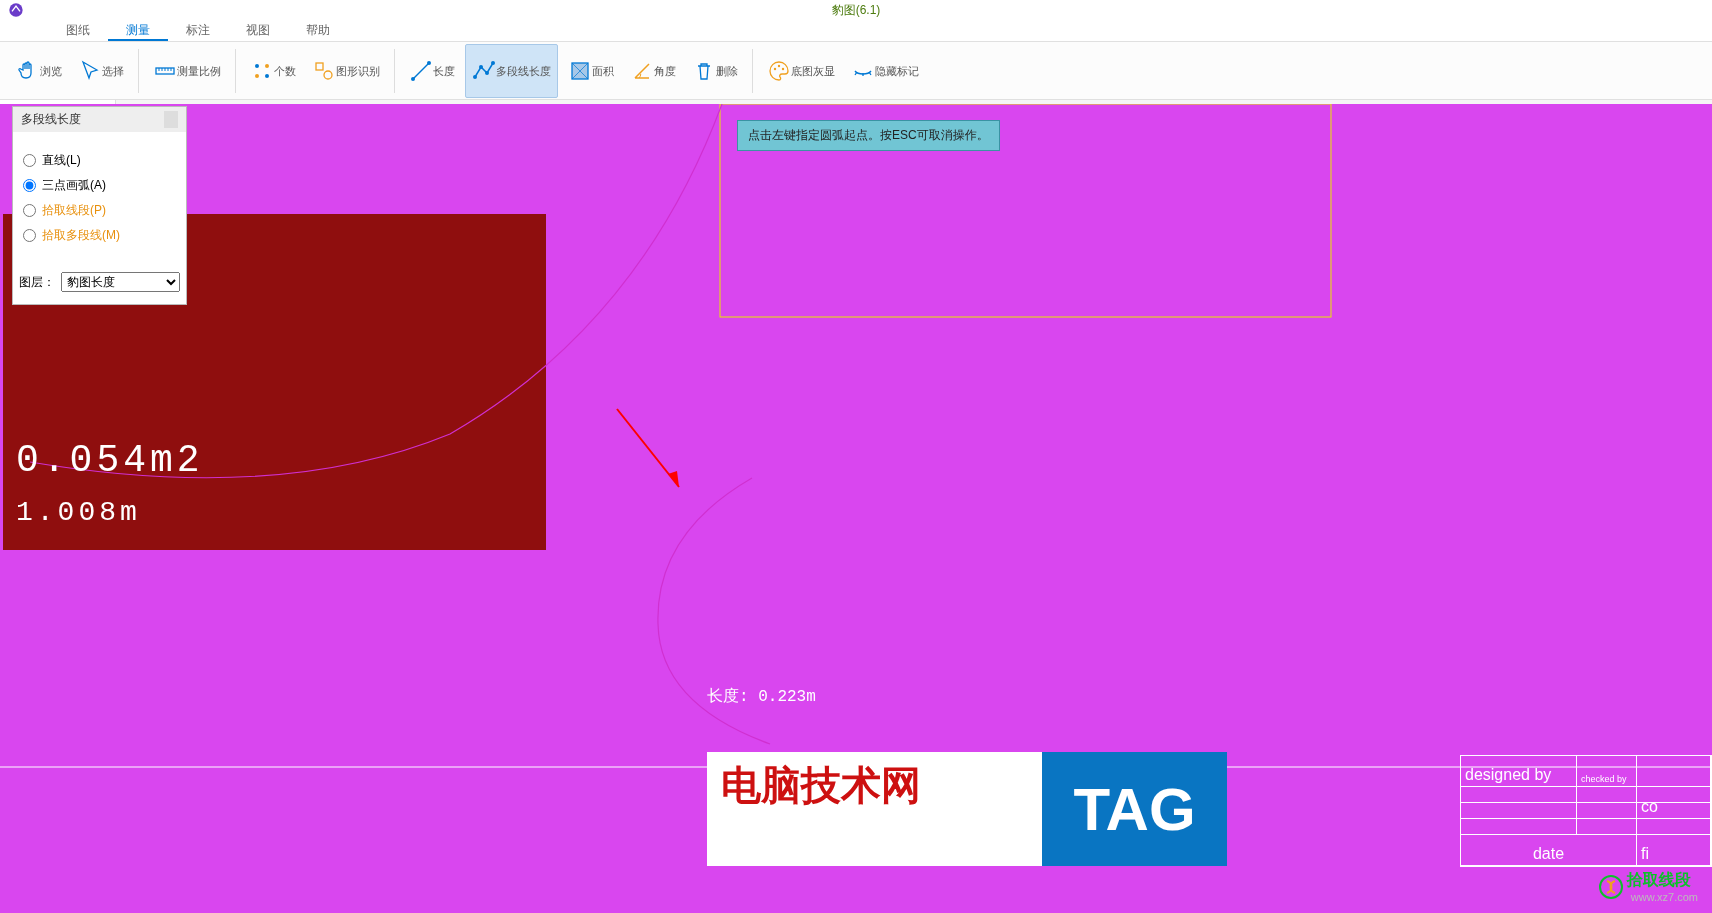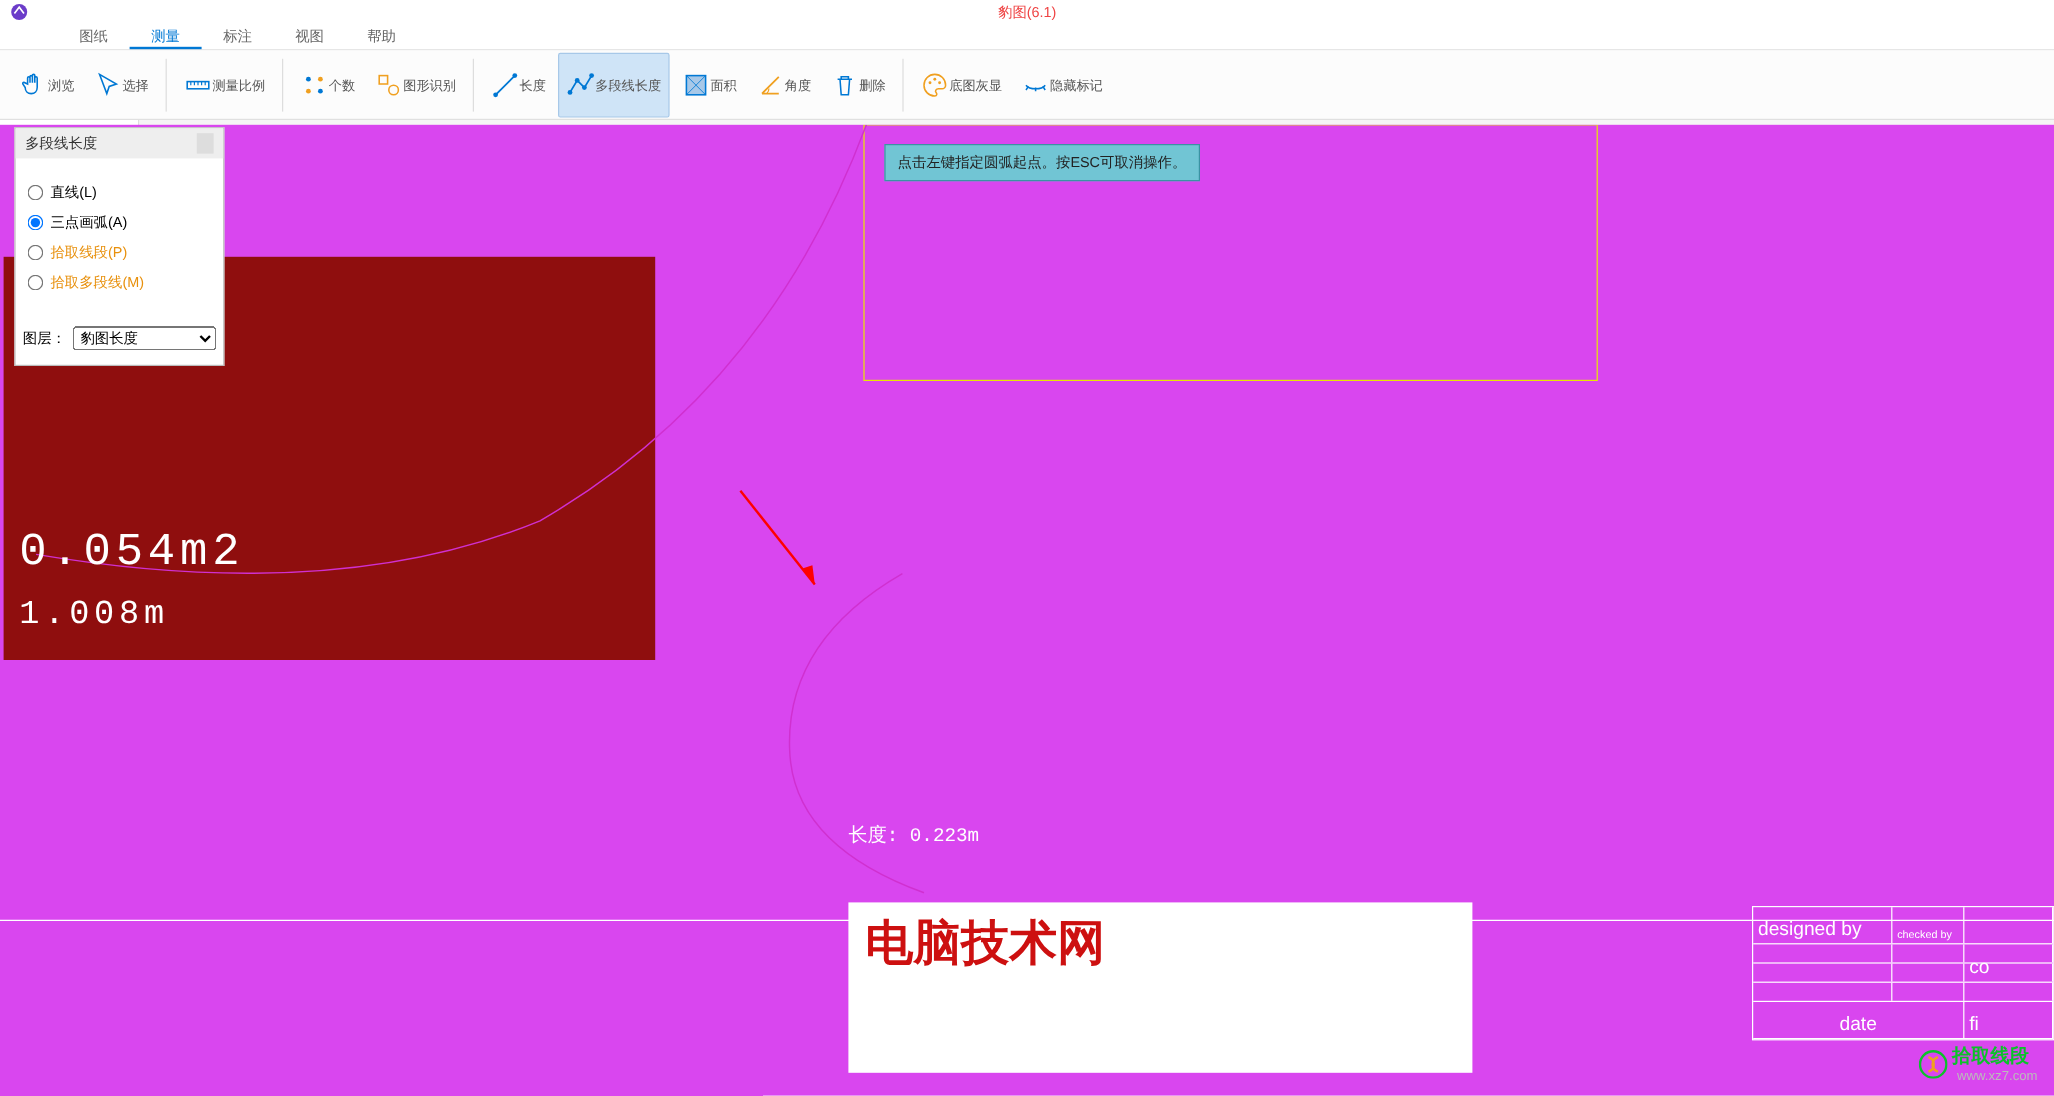--- a/index.html
+++ b/index.html
@@ -1,18 +1,18 @@
 <!DOCTYPE html>
 <html><head>
 <meta charset="utf-8">
 <style>
 * { margin: 0; padding: 0; box-sizing: border-box; font-family: "Microsoft YaHei", sans-serif; }
 body { width: 1712px; height: 913px; overflow: hidden; background: #fff; position: relative; }
 
-.titlebar { height: 20px; display: flex; align-items: center; justify-content: center; font-size: 12px; color: #ef4444; position: relative; }
+.titlebar { height: 20px; display: flex; align-items: center; justify-content: center; font-size: 12px; color: #4d7c0f; position: relative; }
 .titlebar .logo { position: absolute; left: 8px; top: 2px; width: 16px; height: 16px; }
 
 .menubar { height: 22px; display: flex; padding-left: 48px; border-bottom: 1px solid #e0e0e0; }
 .menu-item { padding: 2px 18px; font-size: 12px; color: #666; cursor: pointer; }
 .menu-item.active { color: #0078d4; border-bottom: 2px solid #0078d4; }
 
 .toolbar { height: 58px; display: flex; align-items: center; padding-left: 8px; border-bottom: 1px solid #e0e0e0; background: #fcfcfc; }
 .tool-btn { display: flex; align-items: center; justify-content: center; padding: 2px 6px; margin: 0 2px; cursor: pointer; height: 54px; min-width: 40px; border-radius: 2px; }
 .tool-btn.active { background: #cfe4f7; border: 1px solid #a7c8e8; }
 .tool-btn .ticon { width: 24px; height: 24px; display: flex; align-items: center; justify-content: center; }
@@ -39,21 +39,21 @@
 
 .meas1 { position: absolute; left: 16px; top: 335px; color: #fff; font-size: 38px; font-family: "Courier New", monospace; letter-spacing: 4px; z-index: 12; font-weight: 100; }
 .meas2 { position: absolute; left: 16px; top: 393px; color: #fff; font-size: 28px; font-family: "Courier New", monospace; letter-spacing: 4px; z-index: 12; font-weight: 100; }
 .meas3 { position: absolute; left: 707px; top: 582px; color: #fff; font-size: 16px; font-family: "Courier New", monospace; z-index: 12; }
 
 .titleblock { position: absolute; right: 0; top: 651px; width: 252px; border: 1px solid #fff; z-index: 10; font-family: "Courier New", monospace; }
 .tb-row { display: flex; border-bottom: 1px solid #fff; height: 31px; }
 .tb-cell { border-right: 1px solid #fff; color: #fff; font-size: 16px; display: flex; align-items: flex-end; padding: 2px 4px; }
 .tb-row.short { height: 16px; justify-content: center; }
 
-.watermark { position: absolute; left: 707px; top: 648px; width: 520px; height: 142px; background: #fff; display: flex; z-index: 14; }
+.watermark { position: absolute; left: 707px; top: 648px; width: 520px; height: 114px; background: #fff; display: flex; z-index: 14; }
 .wm-left { flex: 1; padding: 6px 14px; }
 .wm-left .t1 { color: #cd1010; font-size: 40px; font-weight: bold; font-family: "SimHei", sans-serif; }
 .wm-left .t2 { color: #1459c8; font-size: 26px; font-family: Arial; }
 .wm-right { width: 185px; background: #0975c2; color: #fff; font-size: 60px; font-weight: bold; display: flex; align-items: center; justify-content: center; }
 
 .bottom-wm { position: absolute; right: 14px; bottom: 10px; display: flex; align-items: center; gap: 4px; z-index: 30; }
 .bottom-wm .bw-icon { width: 24px; height: 24px; }
 .bottom-wm .bw-txt1 { color: #0cc12a; font-size: 16px; font-weight: bold; }
 .bottom-wm .bw-txt2 { color: #bbb; font-size: 11px; margin-left:4px; }
 
@@ -250,20 +250,21 @@
     <div class="tb-row">
       <div class="tb-cell" style="width:176px;justify-content:center">date</div>
       <div class="tb-cell" style="flex:1">fi</div>
     </div>
   </div>
 
   <div class="watermark">
     <div class="wm-left">
       <div class="t1">电脑技术网</div>
     </div>
+    <div class="wm-right">TAG</div>
   </div>
 </div>
 
 <div class="side-panel">
   <div class="sp-title">
     <span>多段线长度</span>
     <span style="background:#ddd;width:14px;text-align:center;cursor:pointer"> </span>
   </div>
   <div class="sp-body">
     <div class="sp-radio">

